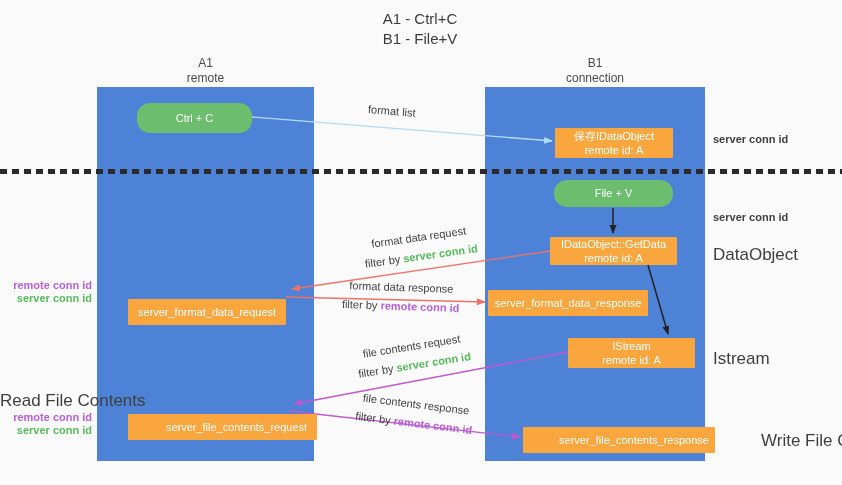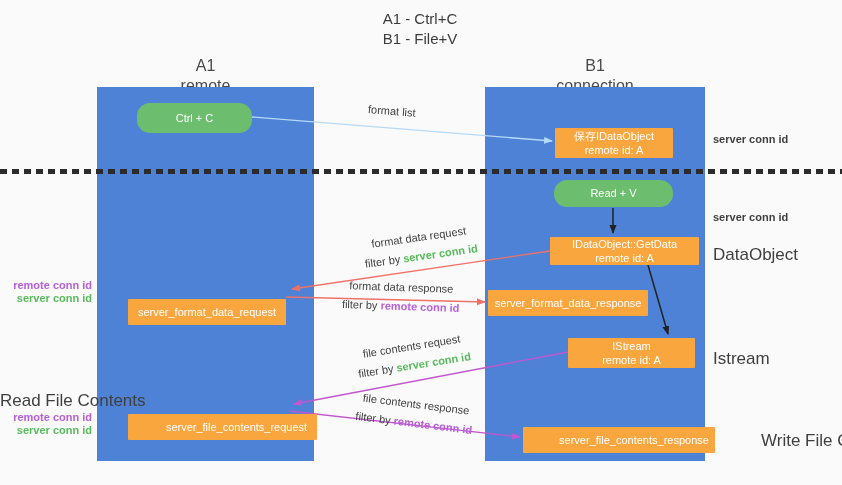--- a/index.html
+++ b/index.html
@@ -16,21 +16,21 @@
   .abs{position:absolute;}
   .title{
     left:320px;top:9px;width:200px;
     text-align:center;
     font-size:15px;line-height:1.35;
     color:#3c3c3c;
   }
   .lifeline-header{
     top:56px;
     text-align:center;
-    font-size:16px;line-height:1.25;
+    font-size:12px;line-height:1.25;
     color:#4a4a4a;
   }
   .lifeline{
     top:87px;height:374px;
     background:#4d82d6;
   }
   .divider{
     left:0;top:169px;width:842px;height:5px;
     background:repeating-linear-gradient(90deg,#2b2b2b 0 7px,transparent 7px 12px);
   }
@@ -113,24 +113,24 @@
   <div class="box green" style="left:137px;top:103px;width:115px;height:30px;">
     <span>Ctrl + C</span>
   </div>
 
   <div class="box orange" style="left:555px;top:128px;width:118px;height:30px;">
     <span>保存IDataObject</span>
     <span>remote id: A</span>
   </div>
 
   <div class="box green" style="left:554px;top:180px;width:119px;height:27px;">
-    <span>Read + V</span>
-  </div>
-
-  <div class="box orange" style="left:550px;top:237px;width:149px;height:28px;">
+    <span>File + V</span>
+  </div>
+
+  <div class="box orange" style="left:550px;top:237px;width:127px;height:28px;">
     <span>IDataObject::GetData</span>
     <span>remote id: A</span>
   </div>
 
   <div class="box orange" style="left:128px;top:278px;width:158px;height:26px;margin-top:21px;">
     <span>server_format_data_request</span>
   </div>
 
   <div class="box orange" style="left:488px;top:290px;width:160px;height:26px;">
     <span>server_format_data_response</span>

